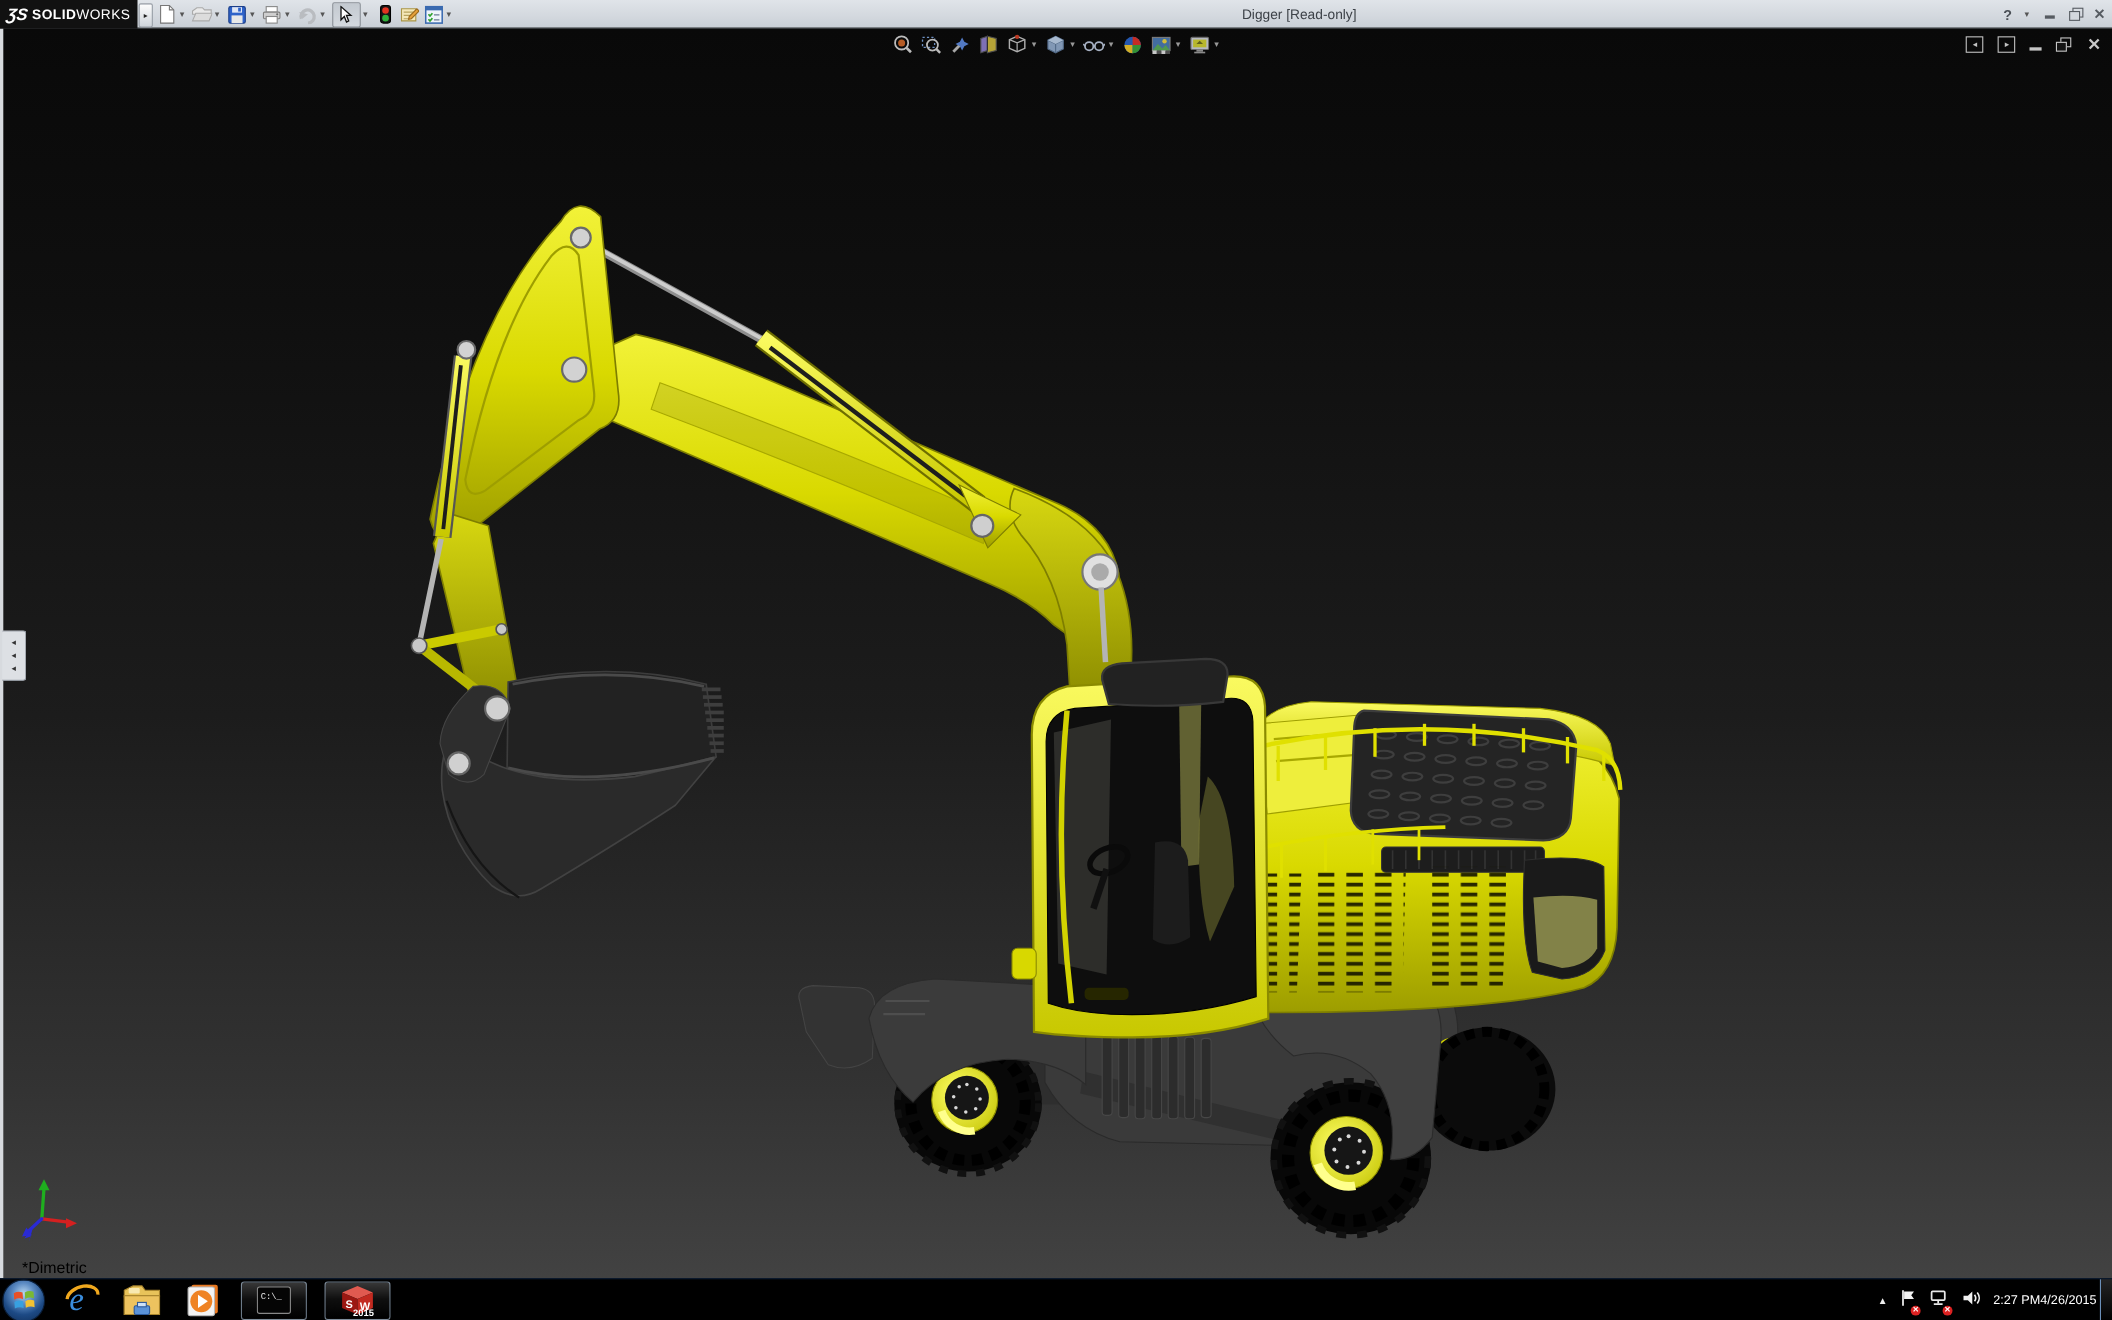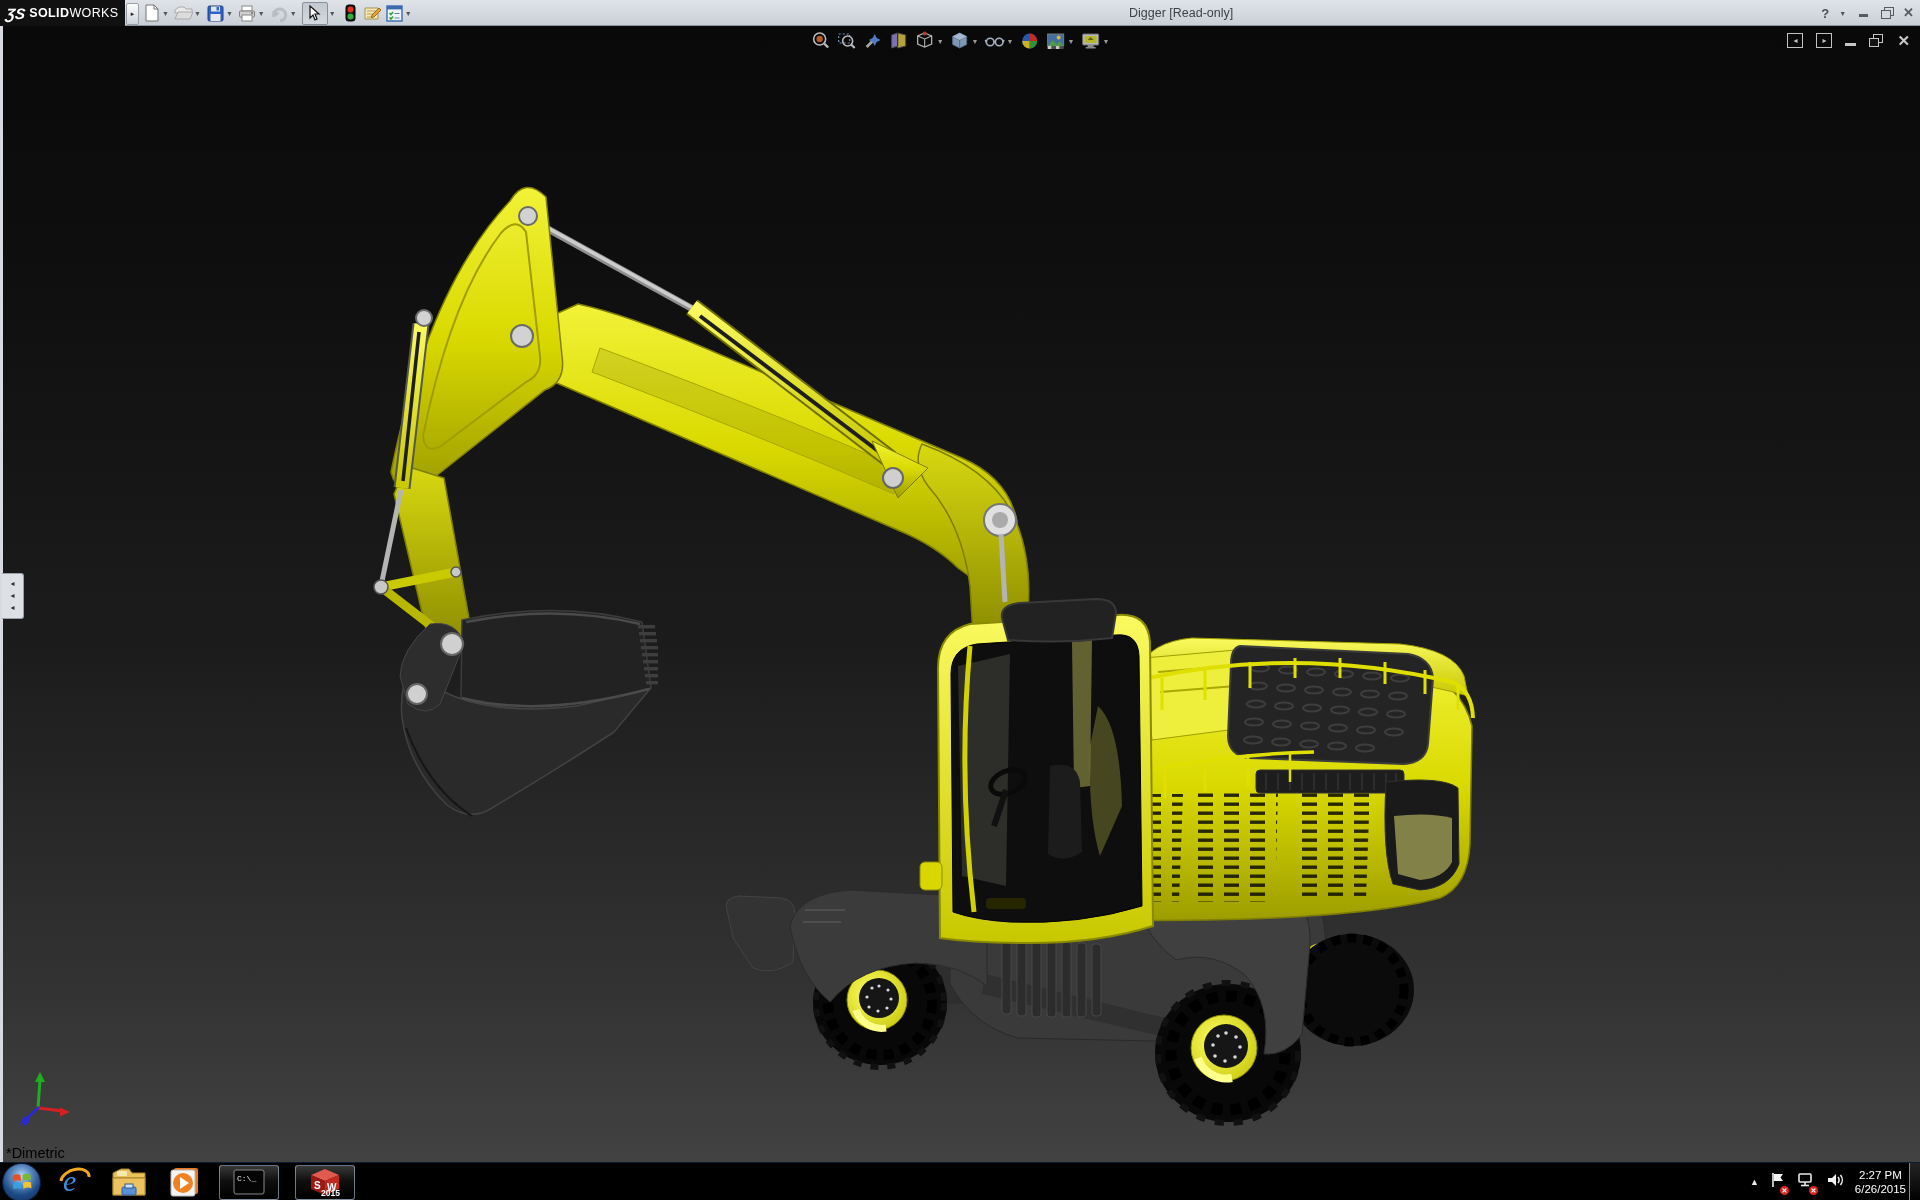--- a/index.html
+++ b/index.html
@@ -38,34 +38,34 @@
   .hu-item{display:flex;align-items:center;}
   .hu-icon{width:20px;height:20px;}
   .hu-dd{font-size:7px;color:#a8a8a8;margin-left:2px;}
   #doc-controls{position:absolute;right:10px;top:7px;display:flex;align-items:center;gap:13px;}
   .pane-btn{width:14px;height:13px;border:1.6px solid #c2c2c2;display:flex;align-items:center;justify-content:center;color:#c2c2c2;font-size:8px;line-height:1;}
   .doc-min{width:11px;height:3px;background:#c6c6c6;margin-top:8px;}
   .doc-restore{position:relative;width:15px;height:13px;}
   .doc-restore .ra{position:absolute;left:4px;top:0;width:8px;height:7px;border:1.6px solid #c6c6c6;}
   .doc-restore .rb{position:absolute;left:0;top:4px;width:8px;height:7px;border:1.6px solid #c6c6c6;background:#141414;}
   .doc-x{color:#c9c9c9;font-size:15px;font-weight:bold;line-height:13px;}
-  #orientation-label{position:absolute;left:6px;top:1119px;height:17px;overflow:hidden;color:#000;font-size:14.5px;}
+  #orientation-label{position:absolute;left:20px;top:1119px;height:17px;overflow:hidden;color:#000;font-size:14.5px;}
 
   
   #taskbar{position:absolute;left:0;top:1162px;width:1920px;height:38px;
     background:linear-gradient(#789aac9 0%,#39619a 7%,#20436f 38%,#16305a 62%,#1d3f6f 100%);border-top:1px solid #0c1c33;box-sizing:border-box;}
   #taskbar-items{position:absolute;left:2px;top:0;height:38px;display:flex;align-items:center;gap:14px;}
   .tk-icon{width:40px;height:34px;display:flex;align-items:center;justify-content:center;}
   .tk-open{width:58px;height:33px;margin-left:2px;border:1px solid rgba(190,215,240,.55);border-radius:3px;
     background:linear-gradient(rgba(255,255,255,.22),rgba(255,255,255,.06) 45%,rgba(0,0,0,.12));display:flex;align-items:center;justify-content:center;}
   #start-orb{width:37px;height:37px;border-radius:50%;background:radial-gradient(circle at 50% 32%,#b7d6ef 0%,#5d8cc4 30%,#1d4a85 62%,#0e2c55 100%);
     border:1px solid #0a1e38;display:flex;align-items:center;justify-content:center;}
   #tray{position:absolute;right:14px;top:0;height:38px;display:flex;align-items:center;gap:11px;color:#f2f2f2;}
   #tray-expand{font-size:9px;color:#eee;}
-  #clock{display:flex;flex-direction:column;align-items:center;justify-content:center;font-size:11.5px;line-height:14px;color:#fff;text-shadow:0 1px 1px rgba(0,0,0,.6);}
+  #clock{display:flex;flex-direction:row;align-items:center;justify-content:center;font-size:11.5px;line-height:14px;color:#fff;text-shadow:0 1px 1px rgba(0,0,0,.6);}
   #show-desktop{position:absolute;right:0;top:0;width:11px;height:38px;background:linear-gradient(rgba(255,255,255,.14),rgba(0,0,0,.1));border-left:1px solid #6b8fb8;box-sizing:border-box;}
   .badge-x{position:absolute;right:-3px;bottom:-3px;width:9px;height:9px;border-radius:50%;background:#d22;color:#fff;font-size:7px;line-height:9px;text-align:center;font-weight:bold;}
 </style>
 </head>
 <body>
 
 <div id="screen">
 
   <div id="titlebar">
     <div id="logo-block">
@@ -642,19 +642,19 @@
         <span class="badge-x">✕</span>
       </span>
       <span>
         <svg width="18" height="16">
           <path d="M2,6 h4 l4,-4 v12 l-4,-4 h-4 z" fill="#f0f0f0"></path>
           <path d="M12,5 a5,5 0 0 1 0,6 M14.5,3 a8,8 0 0 1 0,10" fill="none" stroke="#f0f0f0" stroke-width="1.5"></path>
         </svg>
       </span>
       <span id="clock">
         <span>2:27 PM</span>
-        <span>6/26/2015</span>
+        <span>4/26/2015</span>
       </span>
     </div>
     <div id="show-desktop"></div>
   </div>
 
 </div>
 
 </body></html>

